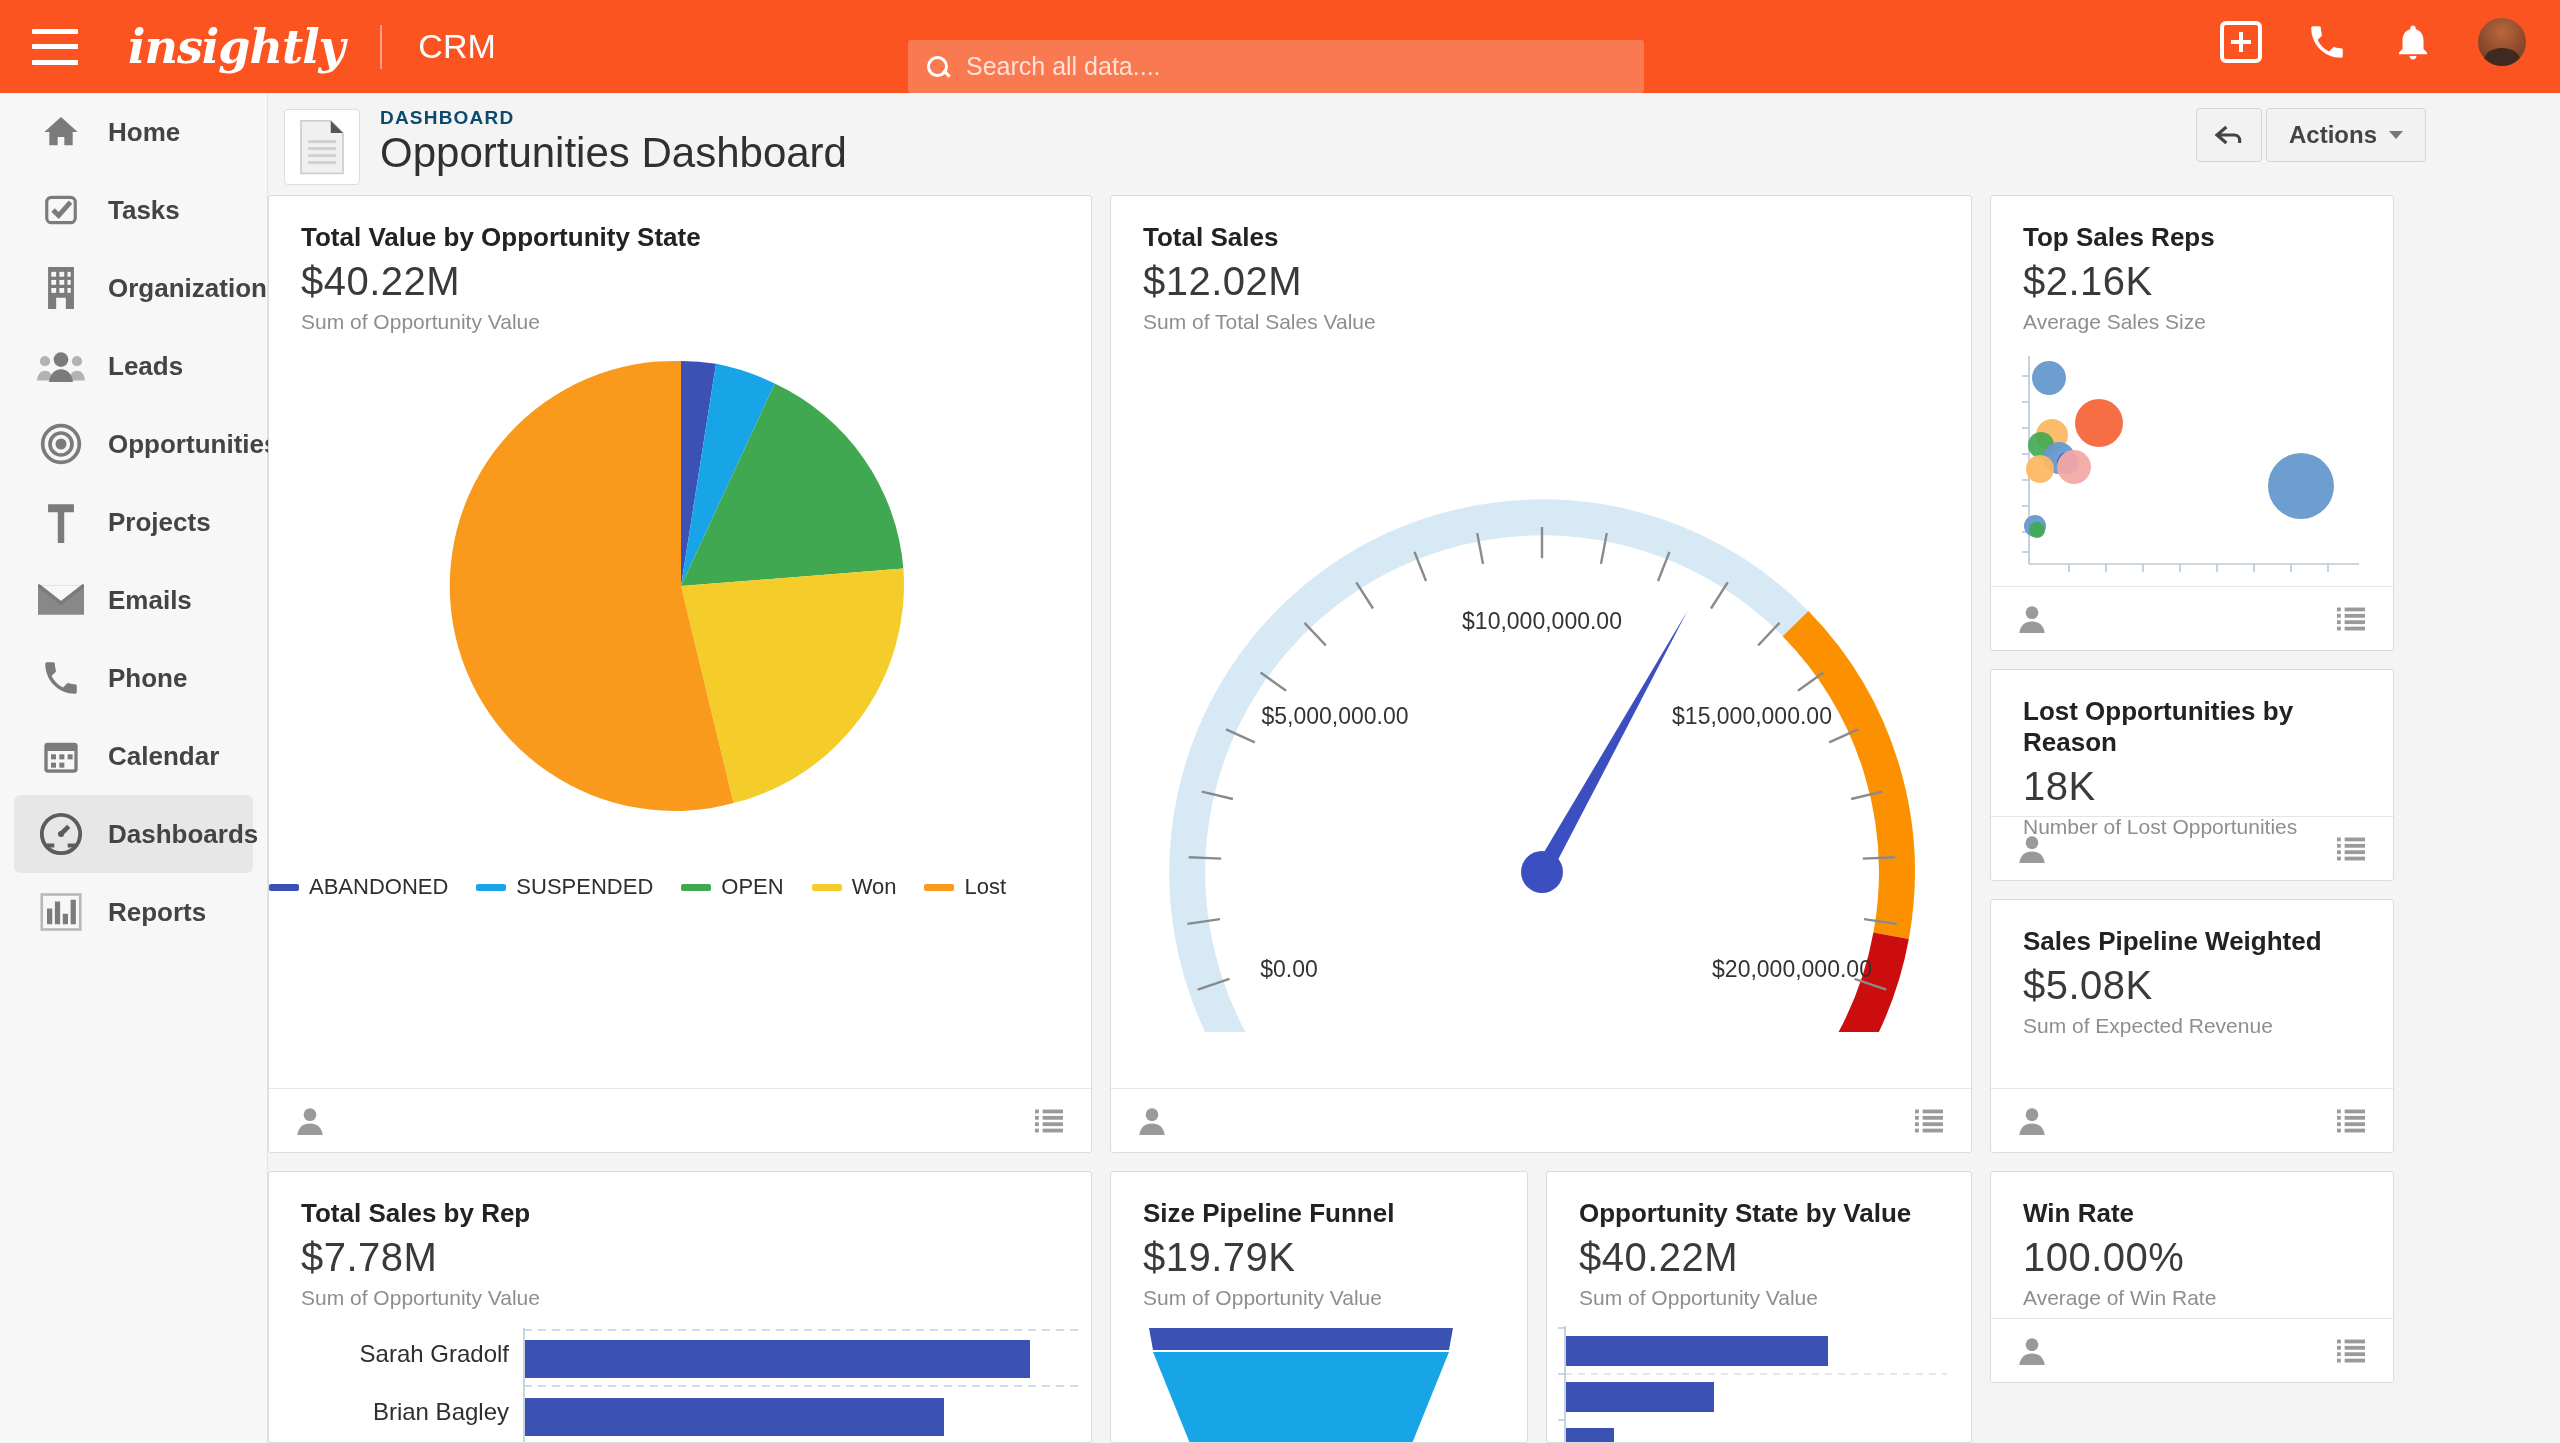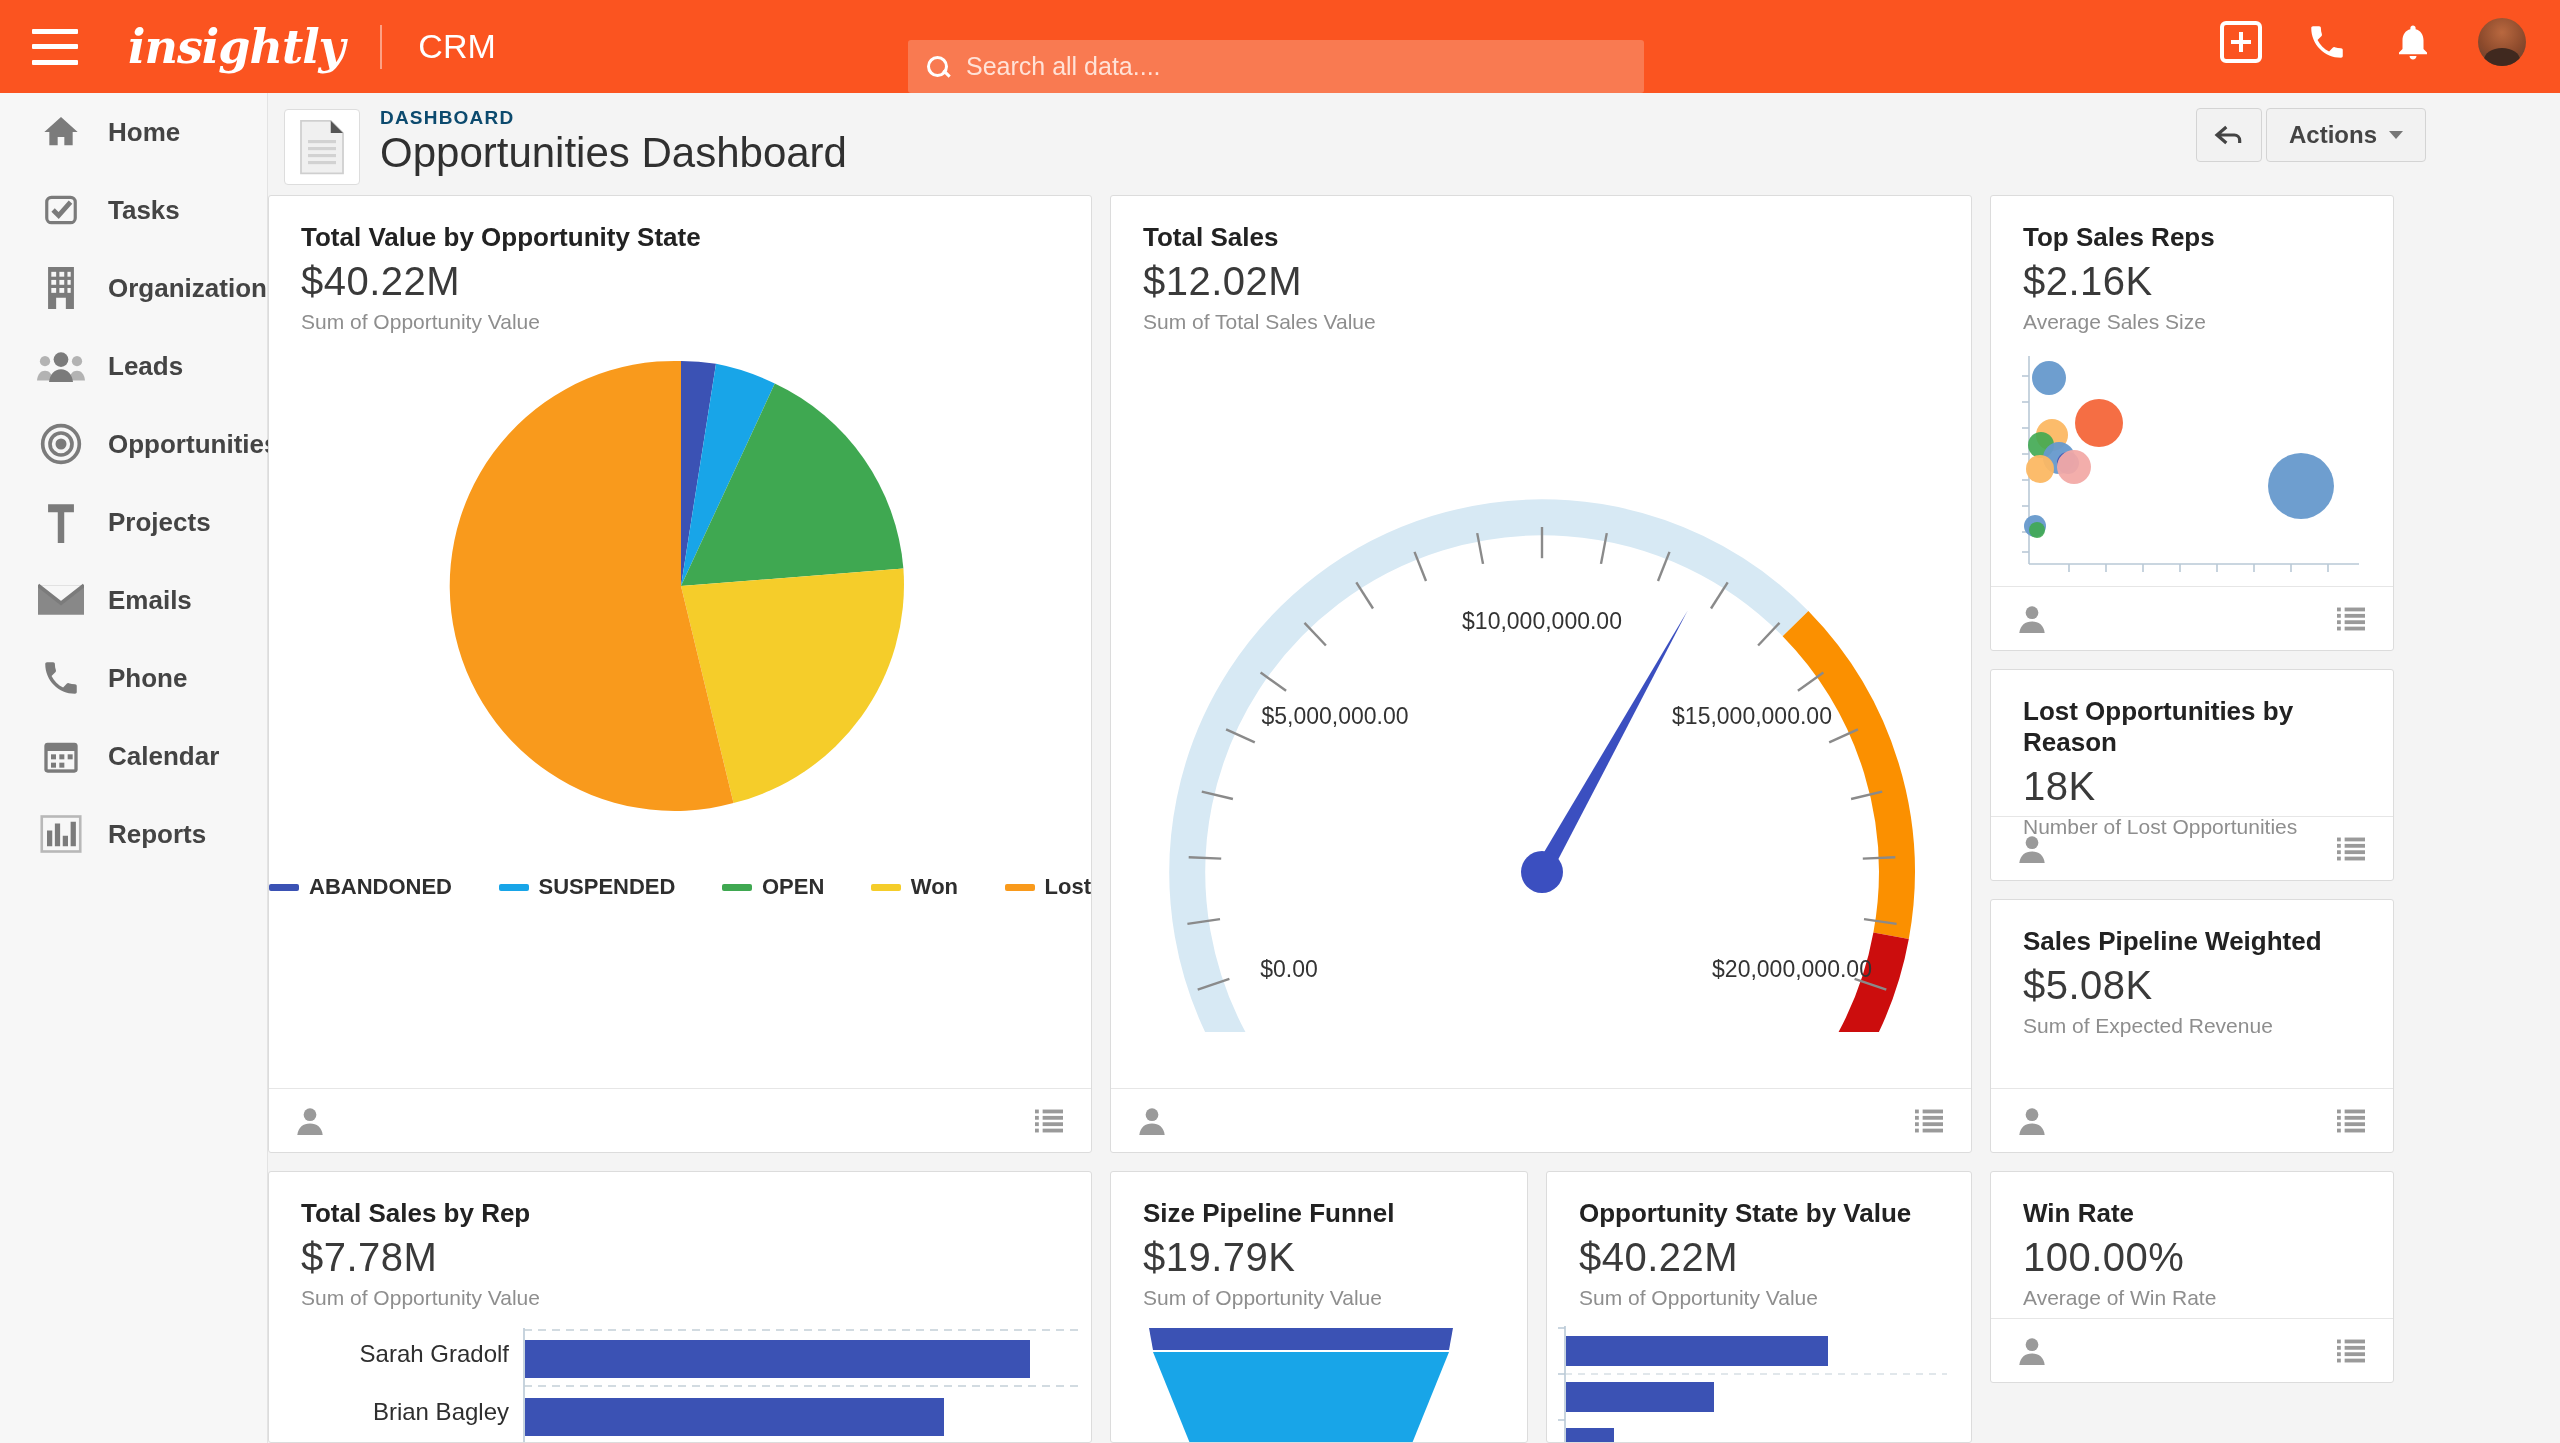--- a/index.html
+++ b/index.html
@@ -130,21 +130,21 @@
   #card-pie     { left: 0;    top: 0;   width: 824px; height: 958px; }
   #card-gauge   { left: 842px;top: 0;   width: 862px; height: 958px; }
   #card-reps    { left: 1722px; top: 0;   width: 404px; height: 456px; }
   #card-lost    { left: 1722px; top: 474px; width: 404px; height: 212px; }
   #card-weight  { left: 1722px; top: 704px; width: 404px; height: 254px; }
   #card-byrep   { left: 0;    top: 976px; width: 824px; height: 272px; }
   #card-funnel  { left: 842px;top: 976px; width: 418px; height: 272px; }
   #card-oppval  { left: 1278px; top: 976px; width: 426px; height: 272px; }
   #card-winrate { left: 1722px; top: 976px; width: 404px; height: 212px; }
 
-  .legend { display: flex; justify-content: space-between; align-items: center; gap: 28px; margin-top: 18px; font-weight: bold; }
+  .legend { display: flex; justify-content: flex-start; align-items: center; gap: 28px; margin-top: 18px; }
   .lg-item { display: flex; align-items: center; gap: 10px; font-size: 22px; color: #2e2e2e; }
   .lg-swatch { width: 30px; height: 7px; border-radius: 2px; }
 
   svg text { font-family: "Liberation Sans", sans-serif; }
 </style>
 </head>
 <body>
 
 <div class="topbar">
   <div class="hamburger">
@@ -283,20 +283,31 @@
             <rect x="11" y="11" width="3" height="3"></rect>
             <rect x="16" y="11" width="3" height="3"></rect>
           <rect x="6" y="16" width="3" height="3"></rect>
             <rect x="11" y="16" width="3" height="3"></rect>
         </g>
       </svg>
     </span>
     <span class="nav-label">Calendar</span>
   </div>
 
+  <div class="nav-item active">
+    <span class="nav-ico">
+      <svg width="46" height="46" viewBox="0 0 24 24" fill="none" stroke="#5c5c5c" stroke-width="2">
+        <circle cx="12" cy="12" r="10"></circle>
+        <path d="M12 12L16 8" stroke-width="2.4"></path>
+        <circle cx="12" cy="12" r="1.6" fill="#5c5c5c" stroke="none"></circle>
+        <path d="M4.5 18h4M15.5 18h4" stroke-width="2"></path>
+      </svg>
+    </span>
+    <span class="nav-label">Dashboards</span>
+  </div>
 
   <div class="nav-item">
     <span class="nav-ico">
       <svg width="42" height="40" viewBox="0 0 24 22" fill="#7b7b7b">
         <rect x="1" y="1" width="22" height="20" fill="none" stroke="#b8b8b8" stroke-width="1.5"></rect>
         <rect x="4" y="9" width="3" height="9"></rect>
           <rect x="8.5" y="5" width="3" height="13"></rect>
         <rect x="13" y="12" width="3" height="6"></rect>
           <rect x="17.5" y="4" width="3" height="14"></rect>
       </svg>

